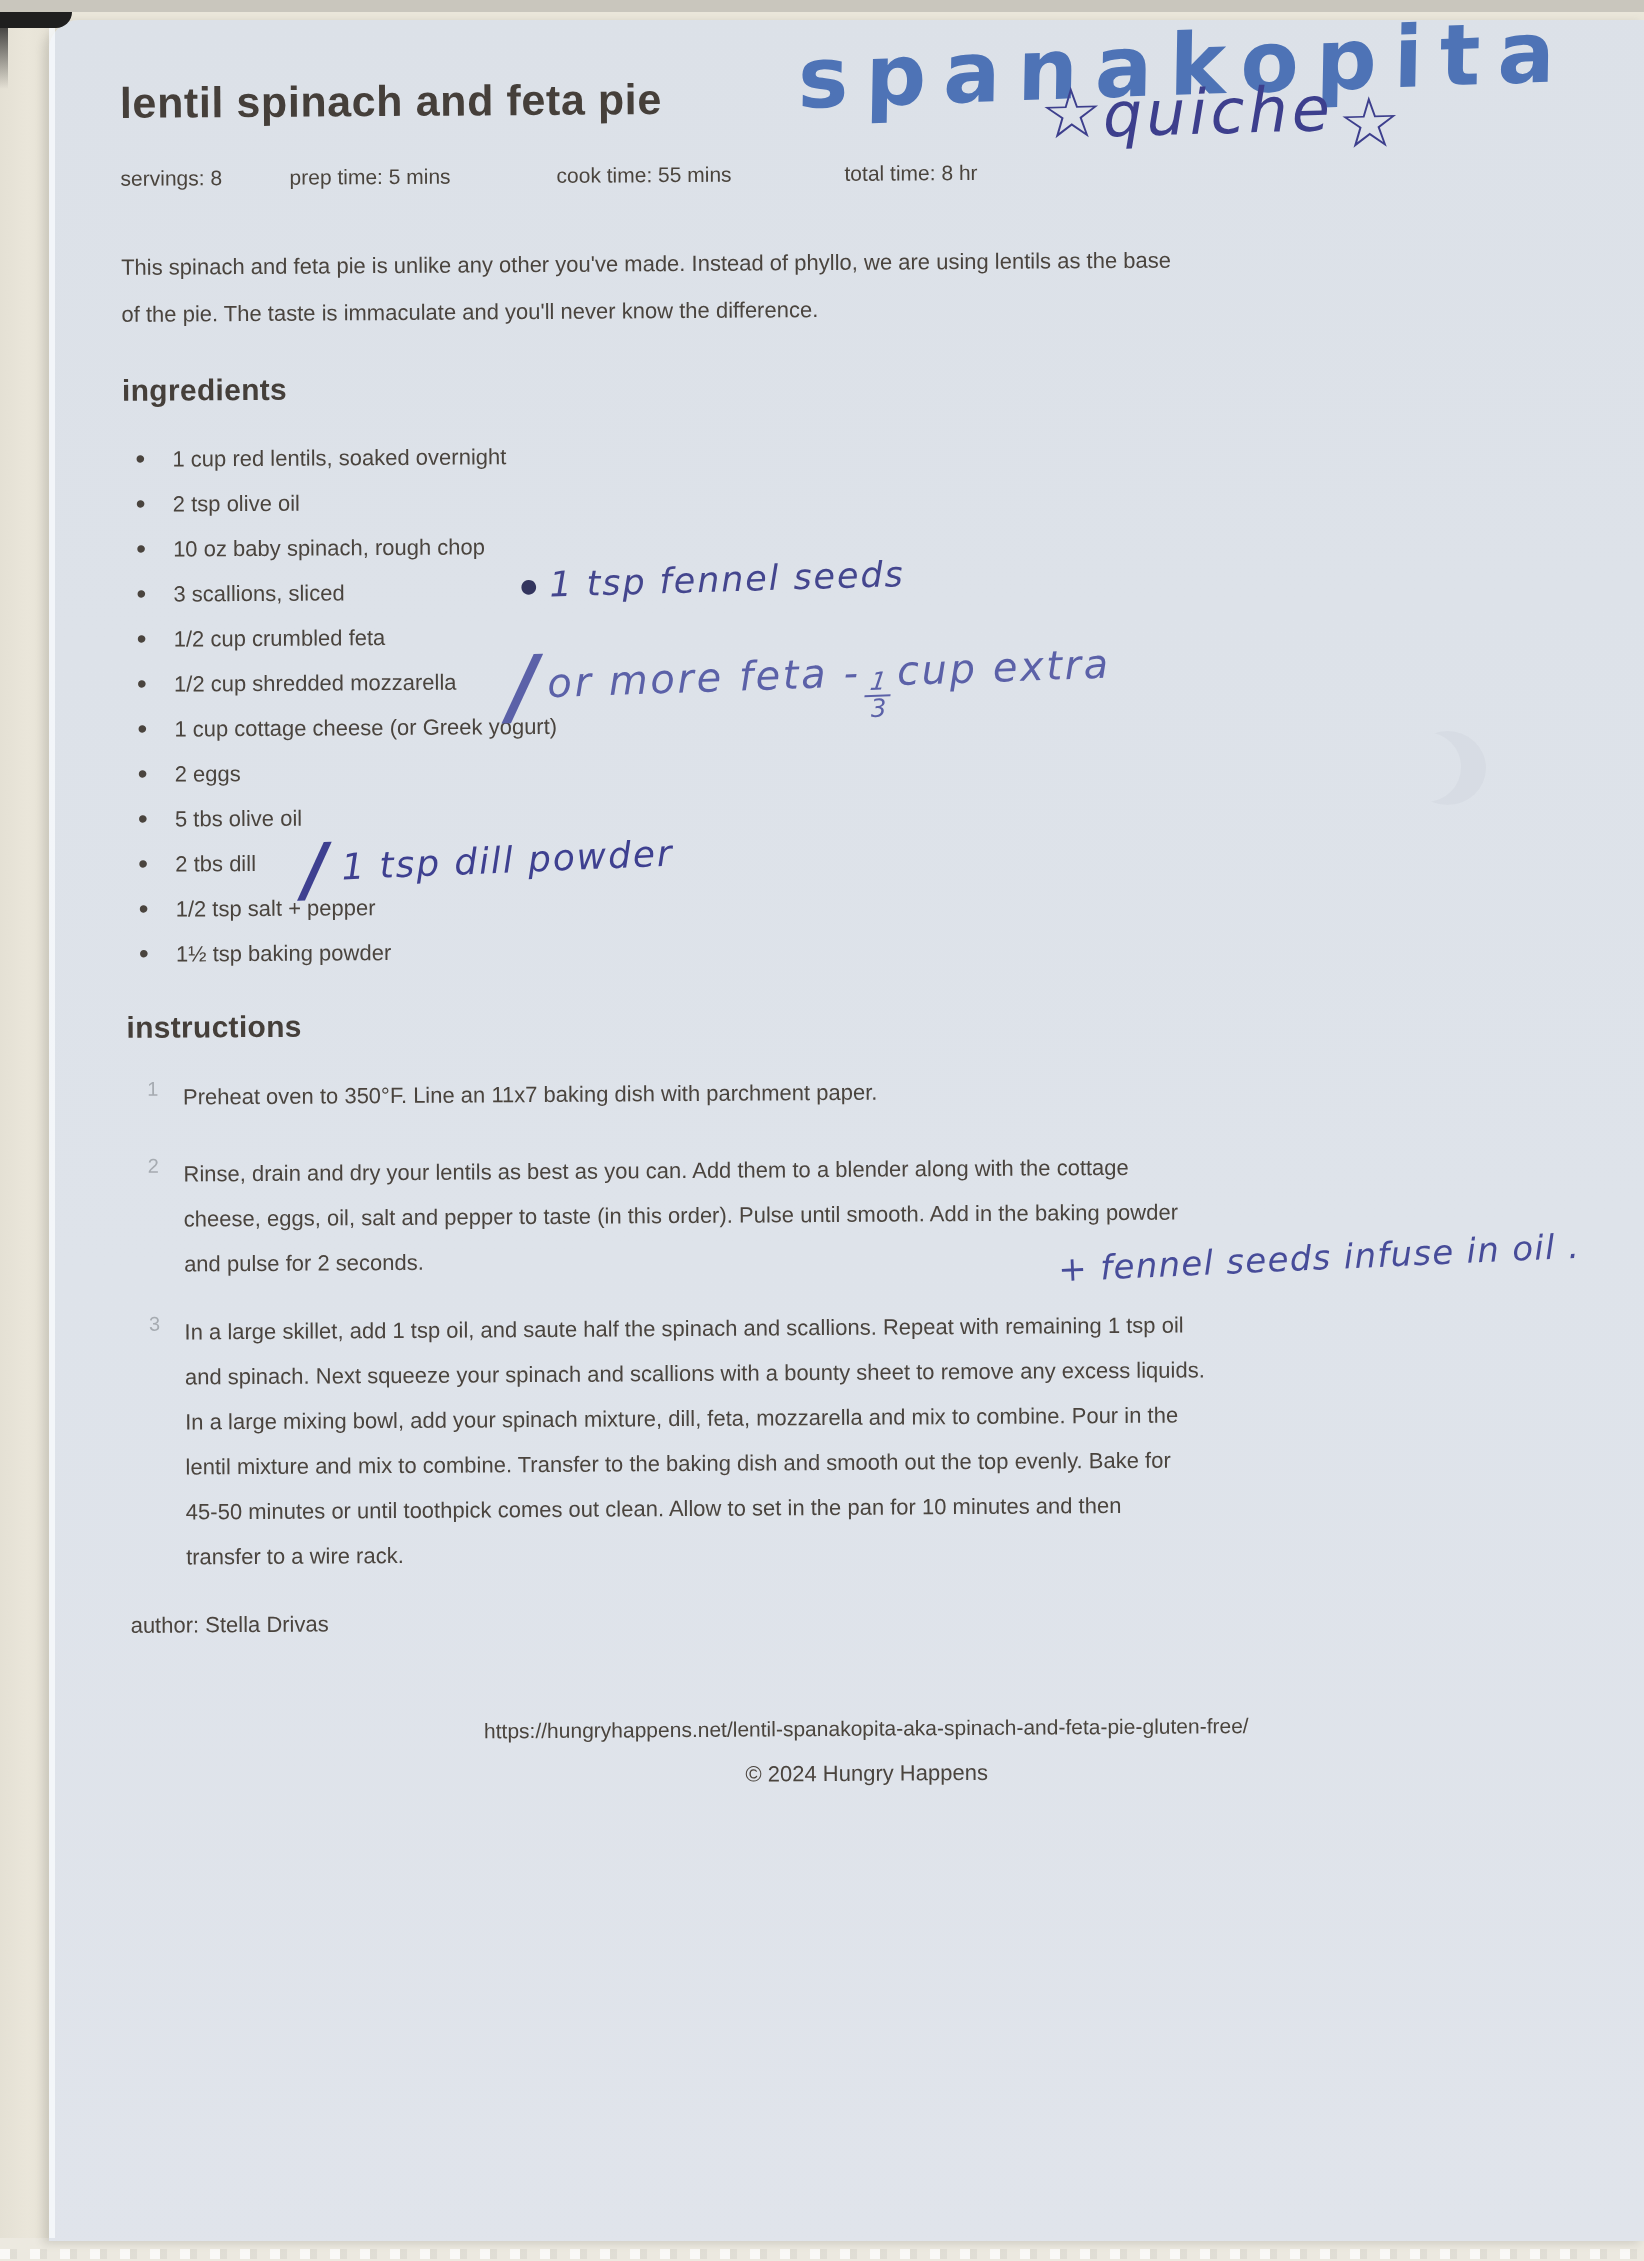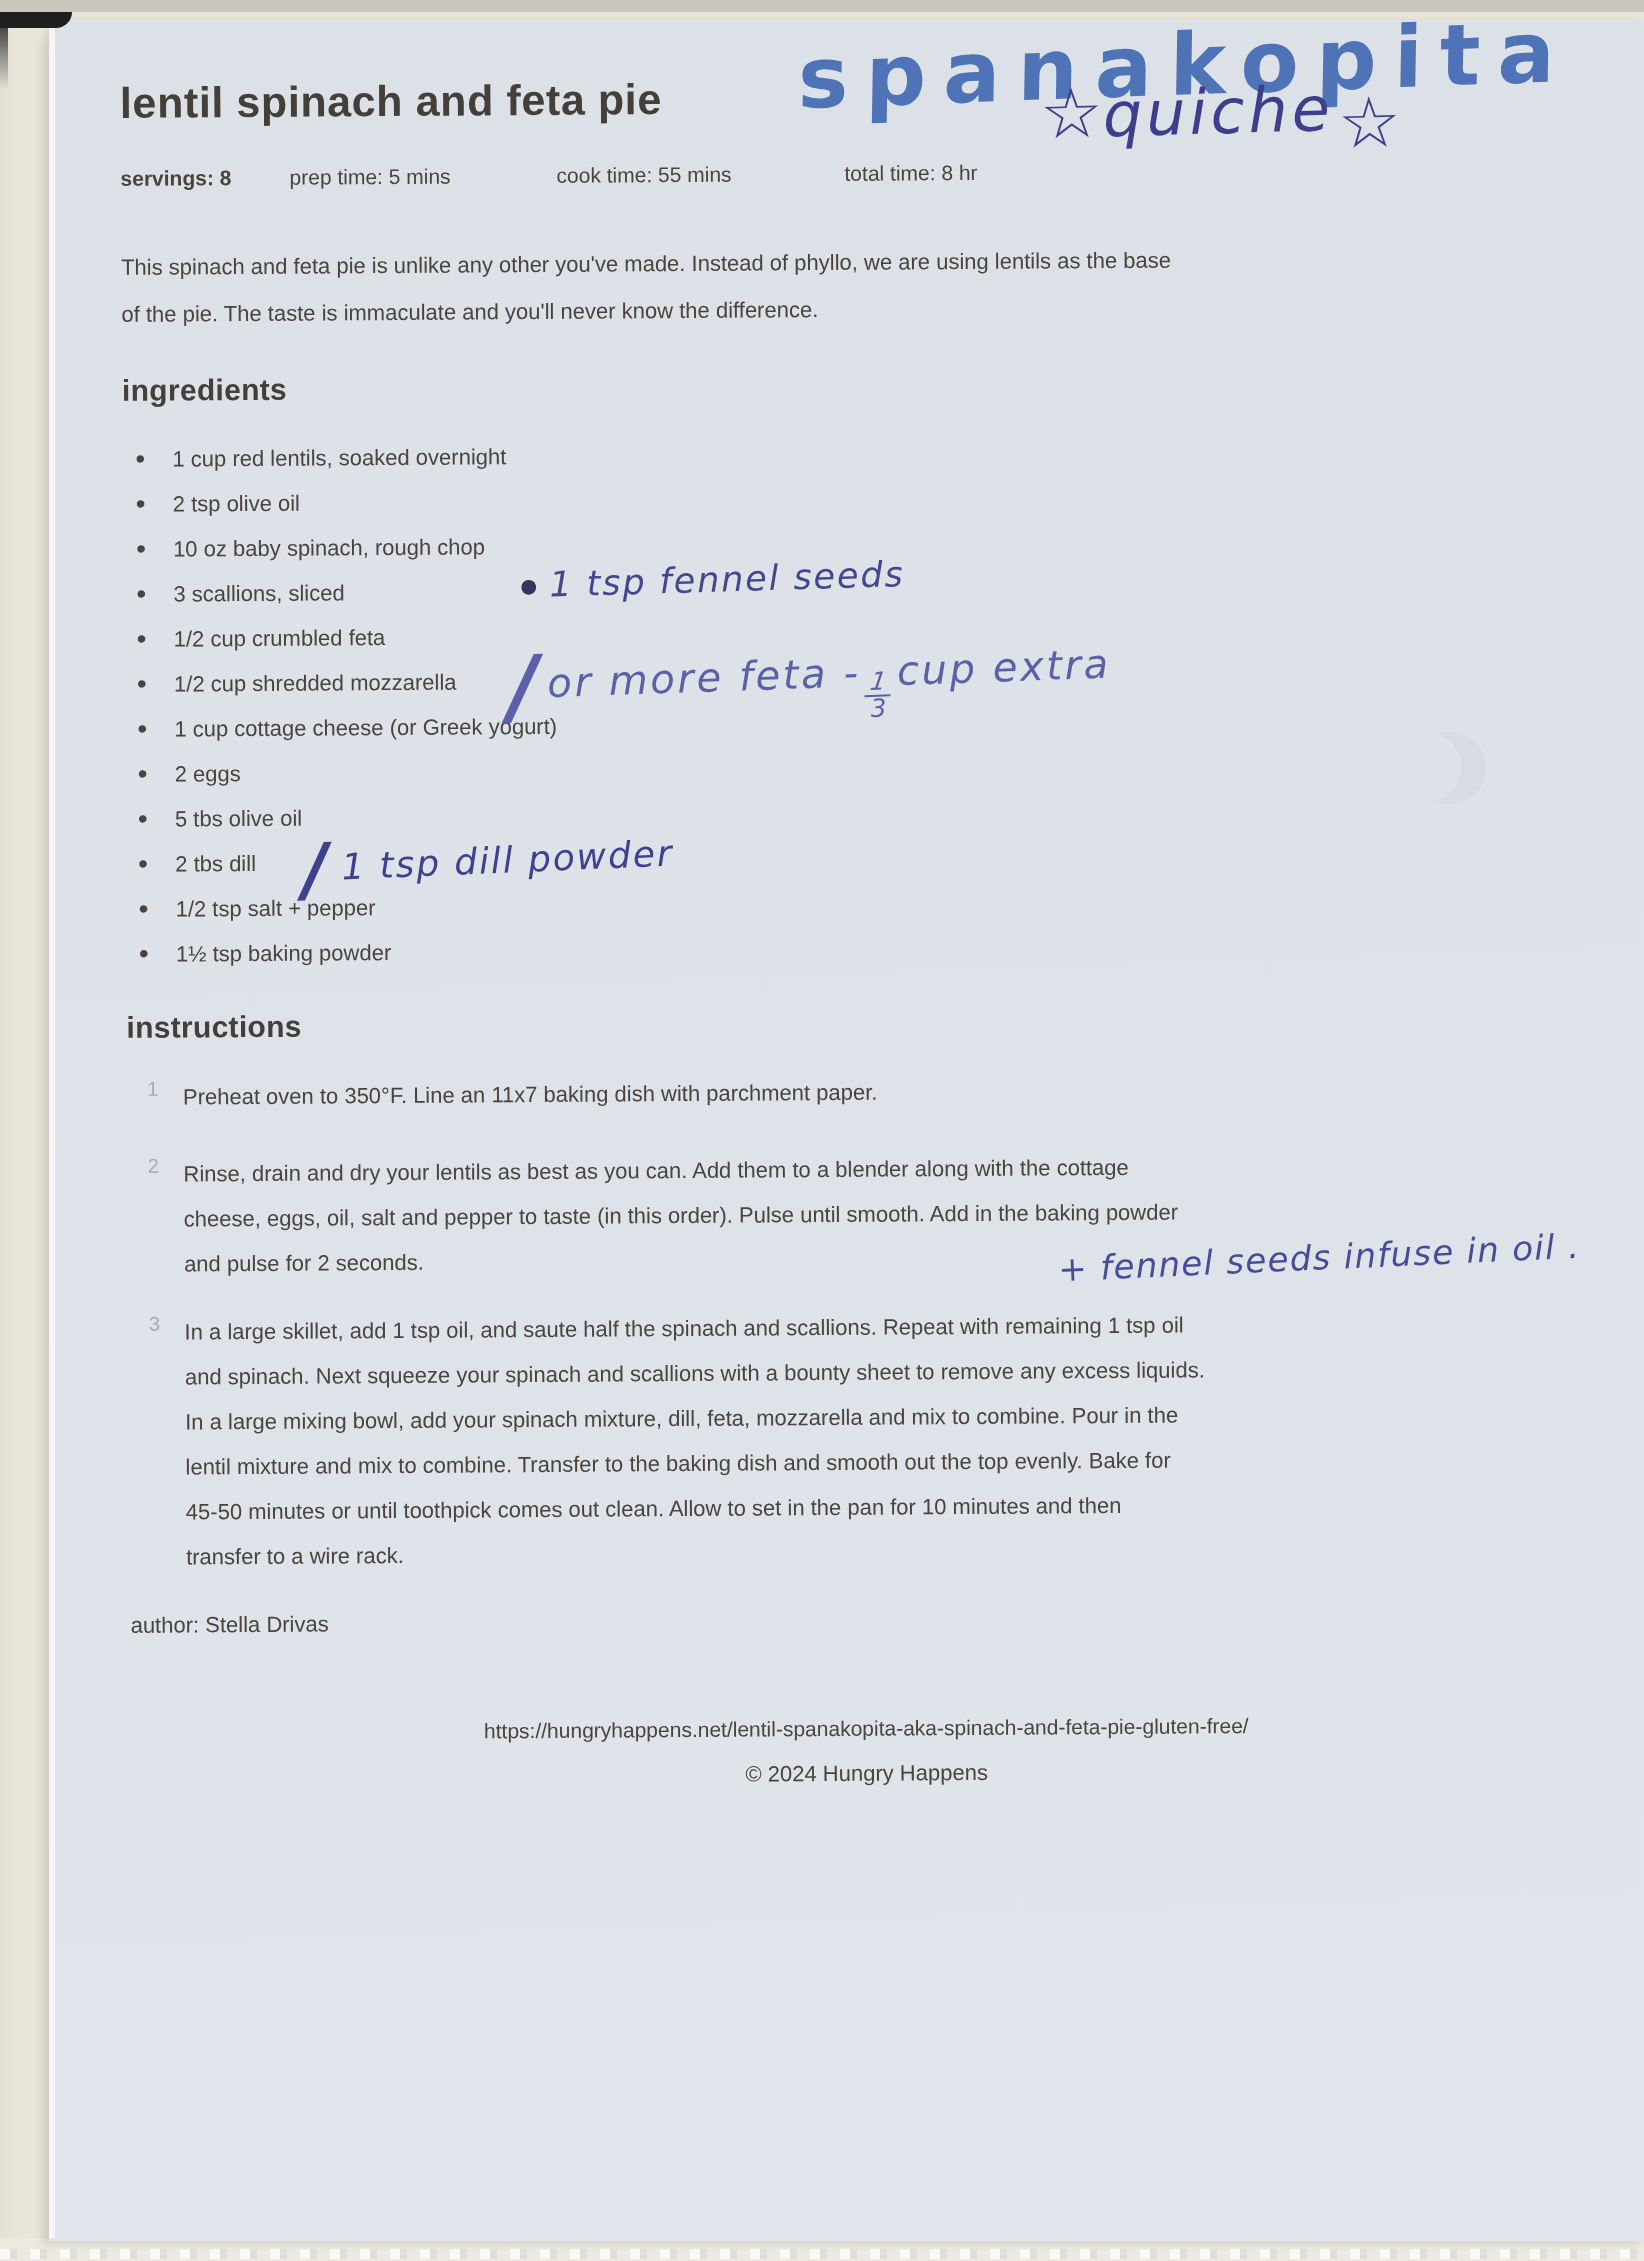--- a/index.html
+++ b/index.html
@@ -127,21 +127,21 @@
 
   <div class="content">
 
     <div class="abs title" style="left:127px; top:62px;">lentil spinach and feta pie</div>
 
     <div class="abs hw hw-title" style="left:805px; top:6.4px;">spanakopita</div>
     <div class="abs hw hw-sub" style="left:1047px; top:59px;">
       <span class="star">☆</span><span>quiche</span><span class="star right">☆</span>
     </div>
 
-    <div class="abs meta" style="left:127px;  top:150px;font-weight:bold;">servings: 8</div>
+    <div class="abs meta" style="left:127px;  top:150px;">servings: 8</div>
     <div class="abs meta" style="left:296px;  top:150px;">prep time: 5 mins</div>
     <div class="abs meta" style="left:563px;  top:150px;">cook time: 55 mins</div>
     <div class="abs meta" style="left:851px; top:150px;">total time: 8 hr</div>
 
     <div class="abs body-text" style="left:127px; top:227px;">
       <div class="desc-line">This spinach and feta pie is unlike any other you've made. Instead of phyllo, we are using lentils as the base</div>
       <div class="desc-line">of the pie. The taste is immaculate and you'll never know the difference.</div>
     </div>
 
     <div class="abs section-heading" style="left:127px; top:357px;">ingredients</div>

